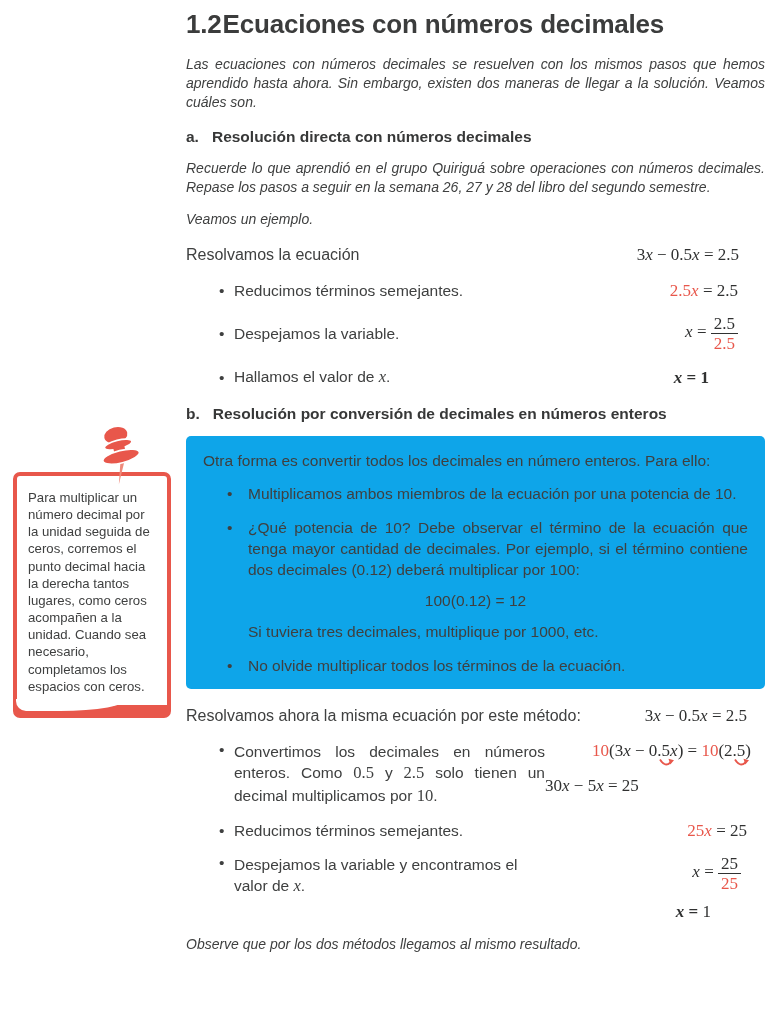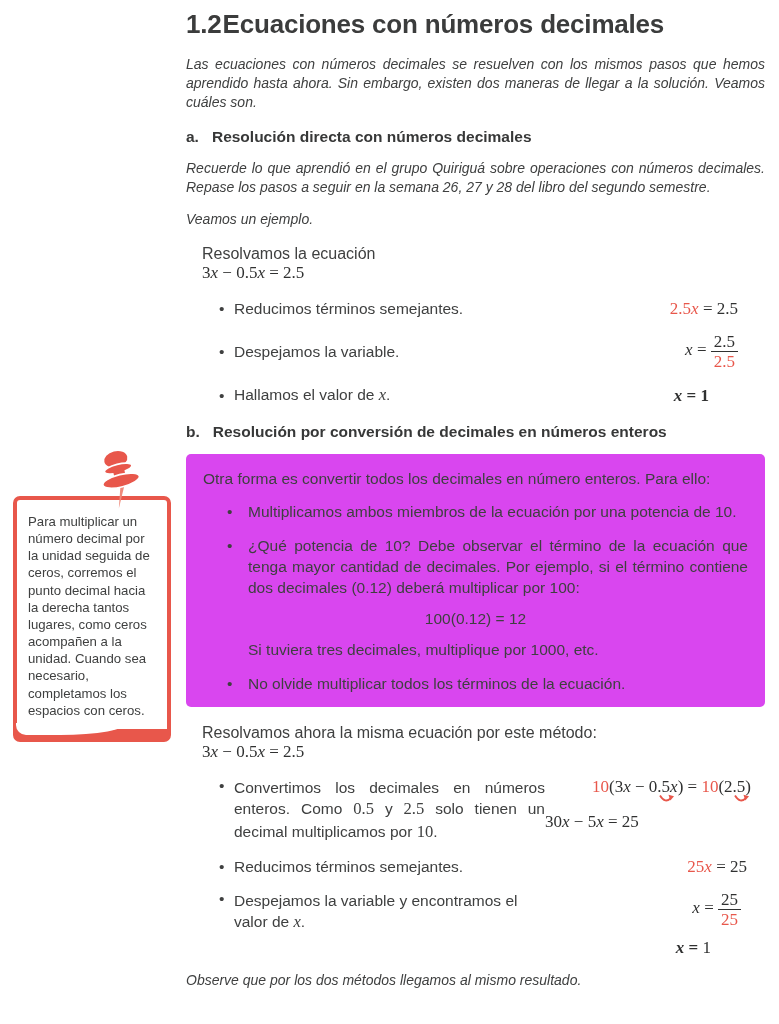--- a/index.html
+++ b/index.html
@@ -6,21 +6,21 @@
   body{
     width:779px;height:1024px;overflow:hidden;background:#ffffff;
     font-family:"Liberation Sans",sans-serif;color:#3f4040;
     -webkit-font-smoothing:antialiased;
   }
   .page{display:flex;width:779px;height:1024px;position:relative;}
 
   
   .sidebar{width:181px;flex:none;position:relative;}
   .note-card{
-    position:absolute;top:496px;left:13px;width:158px;box-sizing:border-box;
+    position:absolute;top:472px;left:13px;width:158px;box-sizing:border-box;
     background:#fff;border:4px solid #e8574b;border-bottom:13px solid #e8574b;
     border-radius:7px;padding:13px 9px 10px 11px;
     font-size:13.2px;line-height:1.3;color:#3f4040;
   }
   .note-card::after{ 
     content:"";position:absolute;left:-1px;right:40px;bottom:-6px;height:12px;
     background:#fff;border-radius:0 0 60% 10px / 0 0 100% 10px;
   }
   .pushpin{position:absolute;top:-52px;left:74px;width:58px;height:64px;z-index:2;}
   .note-text{margin:0;position:relative;z-index:1;}
@@ -46,40 +46,40 @@
   .tk-b{font-weight:bold;}
   .tk-bi{font-weight:bold;font-style:italic;}
   .tk-m{font-family:"Liberation Serif",serif;font-size:1.07em;}
   .tk-mi{font-family:"Liberation Serif",serif;font-style:italic;font-size:1.07em;}
   .tk-arrow{position:relative;}
   .tk-arrow svg{position:absolute;right:-5px;bottom:-7px;width:16px;height:9px;}
   .frac{display:inline-block;text-align:center;vertical-align:middle;line-height:1.12;}
   .frac .num{display:block;padding:0 3px;}
   .frac .den{display:block;border-top:1.4px solid #303131;padding:0 3px;}
 
-  .solve-row{display:flex;justify-content:space-between;align-items:baseline;margin:16px 16px 15px;flex-direction:column;}
+  .solve-row{display:flex;justify-content:space-between;align-items:baseline;margin:16px 0 15px;}
   .solve-row .eq{padding-right:26px;}
   .solve-row.vb .eq{padding-right:18px;}
 
   .b-row{display:flex;align-items:center;margin:13px 0;}
   .b-row.top{align-items:flex-start;}
   .dot{flex:none;width:15px;margin-left:33px;font-size:15.5px;}
   .b-text{flex:1;font-size:15.5px;line-height:1.36;}
   .b-eq{flex:none;width:185px;text-align:right;box-sizing:border-box;padding-right:27px;}
   .b-eq.pull-left{padding-right:56px;}
   .eq-col{flex:none;width:220px;box-sizing:border-box;}
   .eq-col .line1{text-align:right;padding-right:14px;}
   .eq-col .line2{text-align:left;padding-right:44px;margin-top:15px;}
   .eq-col .frac-line{text-align:right;padding-right:24px;}
   .eq-col .val-line{text-align:right;padding-right:54px;margin-top:9px;}
   .w-fixed{flex:1;max-width:366px;}
 
   
   .pink-box{
-    background:#d946ef;border-radius:5px;margin:6px 0 17px;
+    background:#0ea5e9;border-radius:5px;margin:6px 0 17px;
     padding:14px 17px 13px 17px;font-size:15.5px;line-height:1.37;color:#3f4040;
   }
   .pink-box p{margin:0;}
   .pb-row{display:flex;margin:12px 0 0;}
   .pb-row .dot{margin-left:24px;width:21px;}
   .pb-text{flex:1;}
   .pb-formula{text-align:center;margin:10px 0 0 !important;}
   .pb-note{margin:10px 0 0 45px !important;}
 
   .closing{margin-top:4px;}

